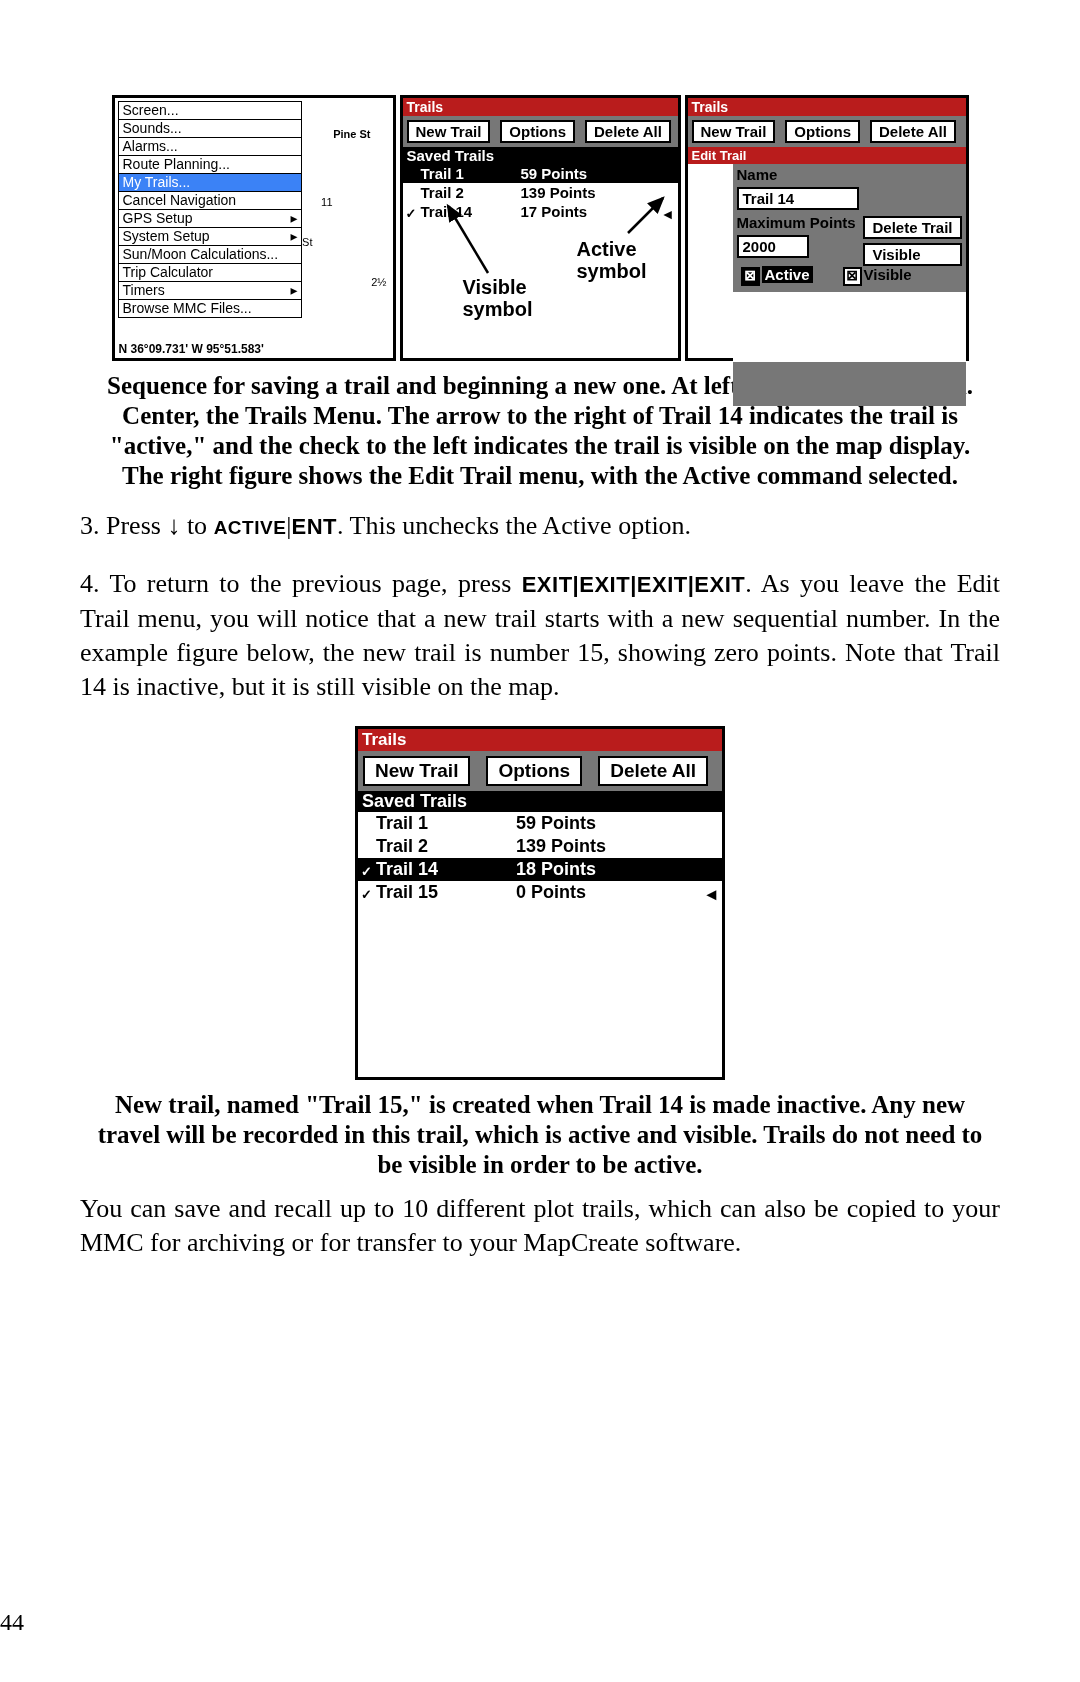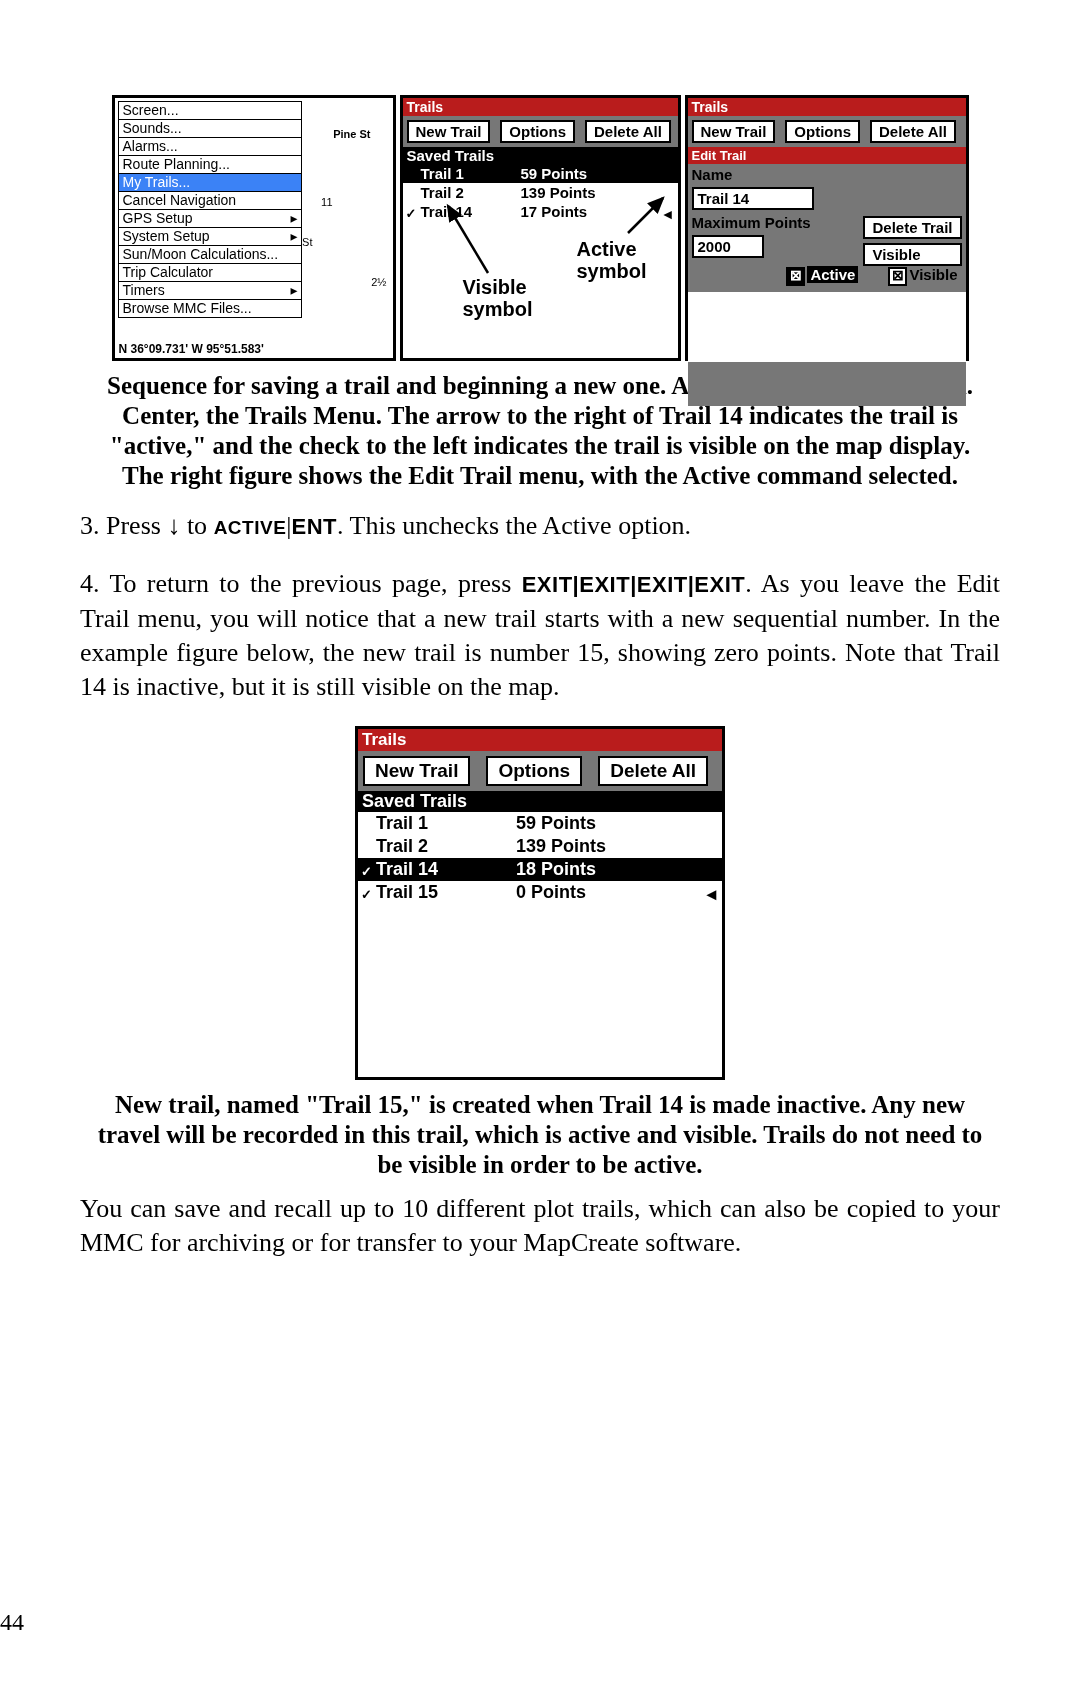--- a/index.html
+++ b/index.html
@@ -149,20 +149,21 @@
     left: 0; top: 0;
     width: 100%; height: 100%;
     pointer-events: none;
   }
 
   
   .edit-body {
     background: #777;
     padding: 0 0 0 0;
     height: calc(100% - 18px);
+    margin-left: 45px;
   }
   .field-label {
     color: #000;
     font-family: Arial, sans-serif;
     font-weight: bold;
     font-size: 15px;
     padding: 2px 4px;
   }
   .field-input {
     background: #fff;
@@ -175,21 +176,20 @@
     display: inline-block;
   }
   .check-row {
     display: flex;
     gap: 30px;
     padding: 6px 8px;
     font-family: Arial, sans-serif;
     font-weight: bold;
     font-size: 15px;
     color: #000;
-    justify-content: flex-end;
   }
   .check-box {
     display: inline-block;
     width: 15px; height: 15px;
     border: 2px solid #000;
     background: #fff;
     text-align: center;
     line-height: 13px;
     font-size: 14px;
     margin-right: 2px;

